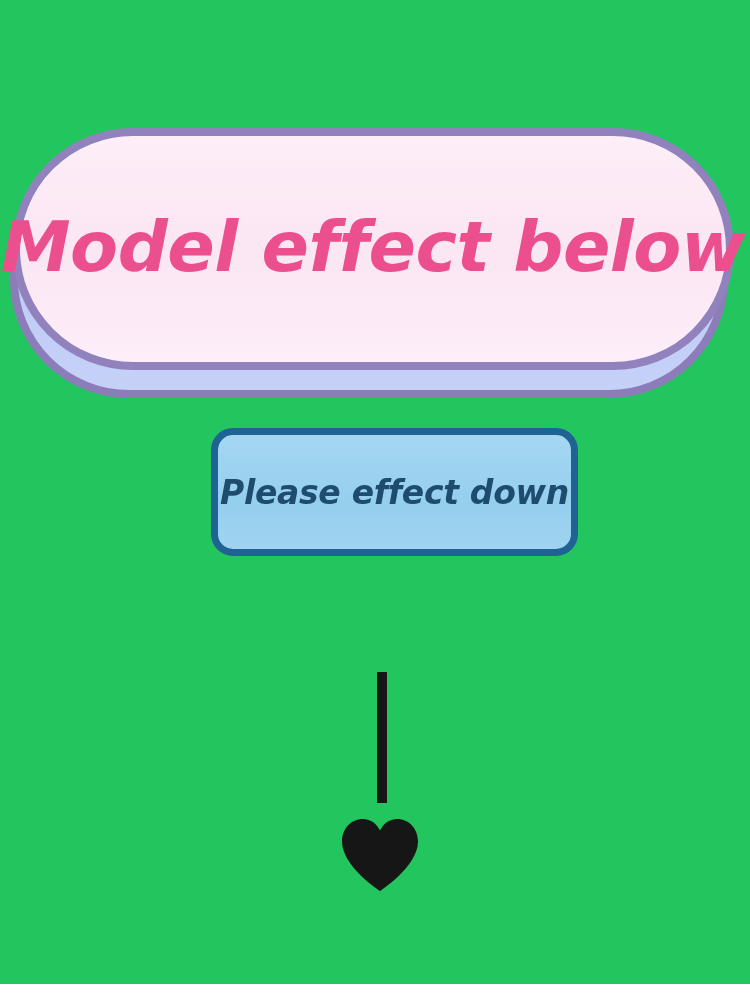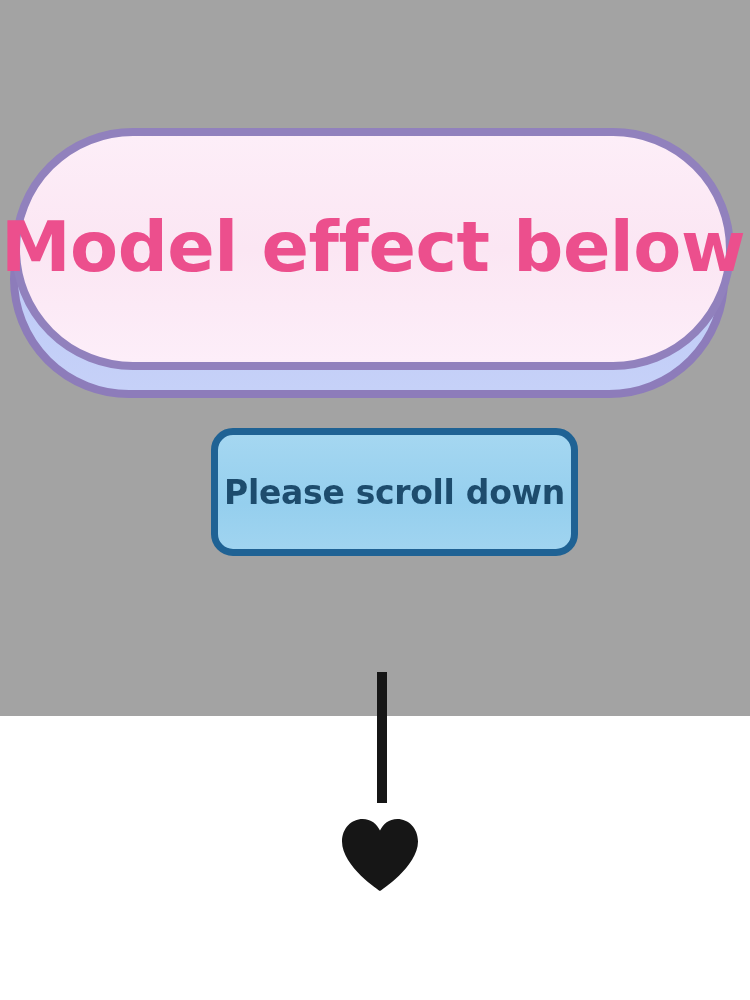--- a/index.html
+++ b/index.html
@@ -9,22 +9,23 @@
   body {
     width: 750px;
     height: 1000px;
     background: #ffffff;
     font-family: "Liberation Sans", sans-serif;
     overflow: hidden;
   }
   #stage {
     position: relative;
     width: 750px;
-    height: 716px;
-    background: #a3a3a3;
+    height: 984px;
+    background: #22c55e;
+    font-style: italic;
   }
 
   
   .banner {
     position: absolute;
     left: 8px;
     top: 128px;
     width: 726px;
     height: 274px;
   }
@@ -131,21 +132,21 @@
 <div id="stage">
 
   <div class="banner">
     <div class="pill-back"></div>
     <div class="pill-front">
       <span class="banner-title">Model effect below</span>
     </div>
   </div>
 
   <div class="scroll-button">
-    <span class="scroll-button-label">Please scroll down</span>
+    <span class="scroll-button-label">Please effect down</span>
   </div>
 
 
   <div class="arrow-stem"></div>
 
   <div class="heart-icon">
     <svg viewBox="0 0 80 74" xmlns="http://www.w3.org/2000/svg" aria-hidden="true">
       <path d="M40 73 C40 73 2 48.5 2 23.5 C2 10.2 11.6 1 22.6 1 C31.2 1 36.8 6.2 40 12.4 C43.2 6.2 48.8 1 57.4 1 C68.4 1 78 10.2 78 23.5 C78 48.5 40 73 40 73 Z" fill="#161616"></path>
     </svg>
   </div>

